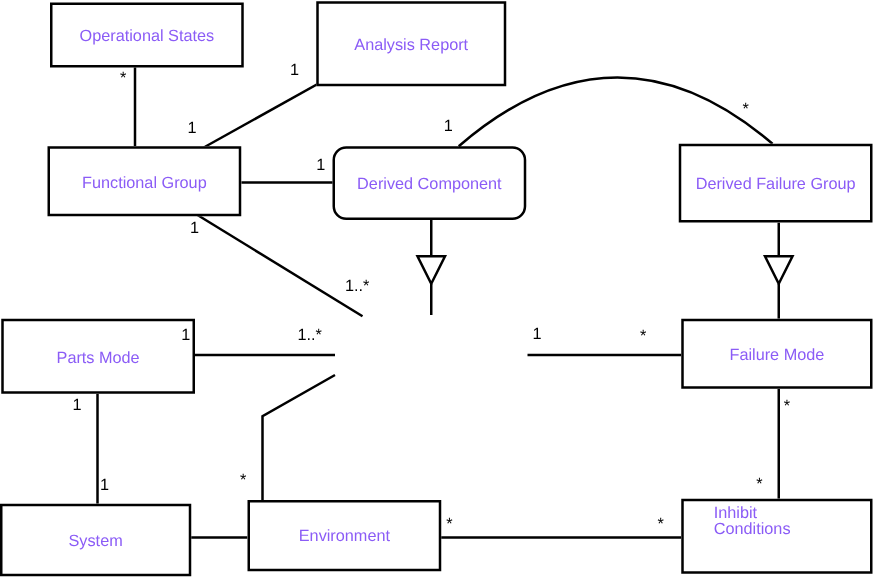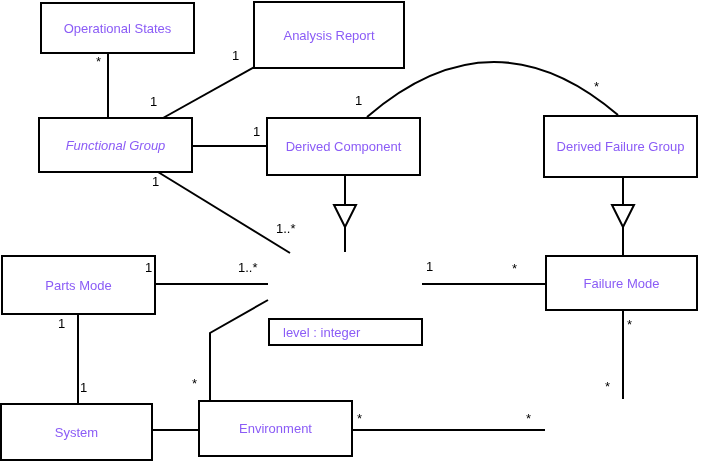--- a/index.html
+++ b/index.html
@@ -86,52 +86,52 @@
   </svg>
 
   <div class="box" style="left:40px; top:2px; width:155px; height:52px;">
     <span>Operational States</span>
   </div>
 
   <div class="box" style="left:253px; top:1px; width:152px; height:68px;">
     <span>Analysis Report</span>
   </div>
 
-  <div class="box" style="left:38px; top:117px; width:155px; height:56px;font-style:italic;">
+  <div class="box" style="left:38px; top:117px; width:155px; height:56px;">
     <span>Functional Group</span>
   </div>
 
-  <div class="box" style="left:266px; top:117px; width:155px; height:59px;">
+  <div class="box" style="left:266px; top:117px; width:155px; height:59px;border-radius:11px;">
     <span>Derived Component</span>
   </div>
 
   <div class="box" style="left:543px; top:115px; width:155px; height:63px;">
     <span>Derived Failure Group</span>
   </div>
 
   <div class="box" style="left:1px; top:255px; width:155px; height:60px;">
     <span>Parts Mode</span>
   </div>
 
-  <div class="box attr-compartment" style="left:268px; top:318px; width:155px; height:28px;">
-    <span>level : integer</span>
-  </div>
 
   <div class="box" style="left:545px; top:255px; width:153px; height:56px;">
     <span>Failure Mode</span>
   </div>
 
   <div class="box" style="left:0px; top:403px; width:153px; height:58px;">
     <span>System</span>
   </div>
 
   <div class="box" style="left:198px; top:400px; width:155px; height:57px;">
     <span>Environment</span>
   </div>
 
+  <div class="box top-left" style="left:545px; top:399px; width:153px; height:60px;">
+    <span><span>Inhibit</span><br><span>Conditions</span></span>
+  </div>
 
   <span class="mult" style="left:96px;  top:55px;">*</span>
   <span class="mult" style="left:232px; top:49px;">1</span>
   <span class="mult" style="left:150px; top:95px;">1</span>
   <span class="mult" style="left:253px; top:125px;">1</span>
   <span class="mult" style="left:355px; top:94px;">1</span>
   <span class="mult" style="left:594px; top:80px;">*</span>
   <span class="mult" style="left:152px; top:175px;">1</span>
   <span class="mult" style="left:276px; top:222px;">1..*</span>
   <span class="mult" style="left:145px; top:261px;">1</span>

